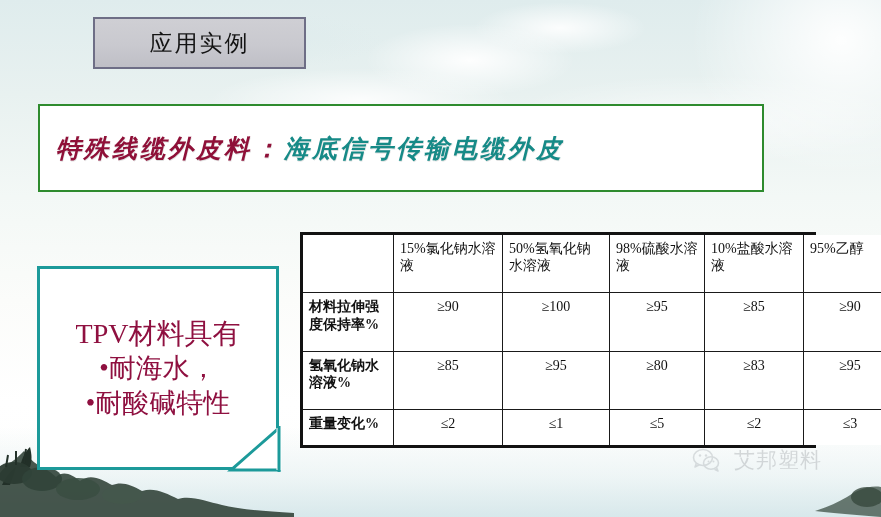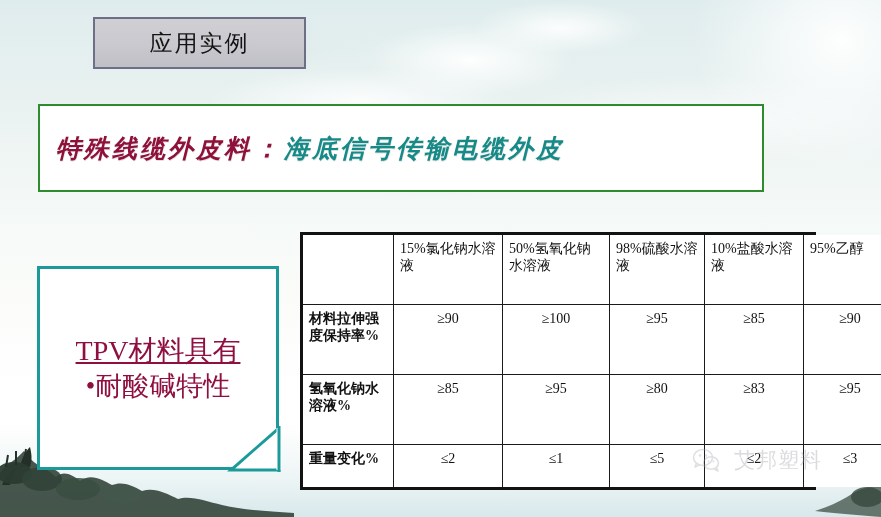--- a/index.html
+++ b/index.html
@@ -142,38 +142,38 @@
     align-items: center;
     justify-content: center;
   }
   .callout-line {
     font-family: "Liberation Serif", "DejaVu Serif", serif;
     color: #8f1040;
     font-size: 27px;
     line-height: 1.28;
     white-space: nowrap;
   }
-  .callout-line.l1 { font-size: 28px; text-decoration: underline; }
+  .callout-line.l1 { font-size: 28px; }
   .callout-tail {
     position: absolute;
     left: 186px;
     top: 160px;
     width: 70px;
     height: 60px;
     pointer-events: none;
   }
   .callout-tail svg { display:block; }
 
   
   .data-table-wrap {
     position: absolute;
     left: 300px;
     top: 232px;
     width: 516px;
-    height: 258px;
+    height: 216px;
     background: #4d7c0f;
     border: 3px solid #121212;
     box-sizing: border-box;
   }
   table.data-table {
     width: 100%;
     height: 100%;
     border-collapse: collapse;
     table-layout: fixed;
     background: #ffffff;
@@ -262,20 +262,21 @@
 
   <div class="green-box">
     <div class="headline">
       <span class="part-a">特殊线缆外皮料</span><span class="sep">：</span><span class="part-b">海底信号传输电缆外皮</span>
     </div>
   </div>
 
   <div class="callout">
     <div class="callout-body">
       <div class="callout-line l1">TPV材料具有</div>
+      <div class="callout-line">•耐海水，</div>
       <div class="callout-line">•耐酸碱特性</div>
     </div>
     <div class="callout-tail">
       <svg width="70" height="60" viewBox="0 0 70 60">
         <path d="M56,2 L56,44 L8,44 Z" fill="#ffffff" stroke="#1c9a9a" stroke-width="3" stroke-linejoin="miter"></path>
         <path d="M56,2 L56,44" stroke="#ffffff" stroke-width="5"></path>
         <path d="M56,2 L56,46" stroke="#1c9a9a" stroke-width="3"></path>
       </svg>
     </div>
   </div>

